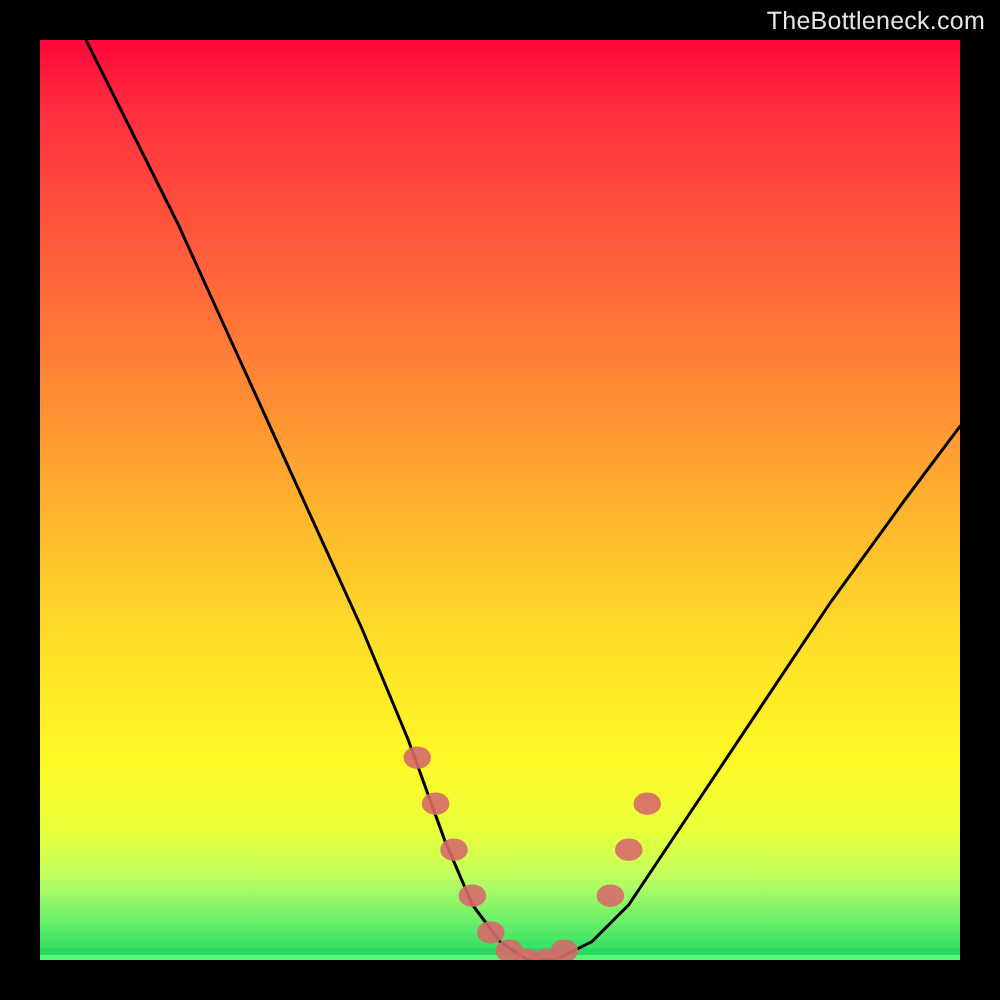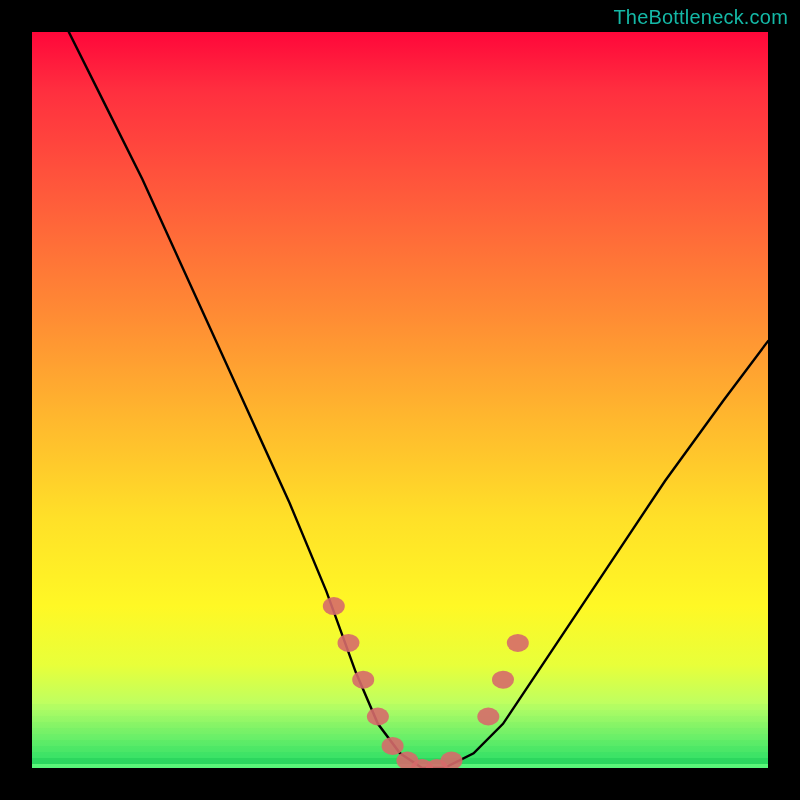--- a/index.html
+++ b/index.html
@@ -64,21 +64,21 @@
     position: absolute;
     left: 0; top: 0;
     width: 736px;
     height: 736px;
     pointer-events: none;
   }
   .attribution {
     position: absolute;
     top: 6px;
     right: 12px;
-    color: #14b8a6;
+    color: #e5e5e5;
     font-size: 20px;
     font-weight: 500;
     letter-spacing: 0.2px;
   }
 </style>
 </head>
 <body>
 
 <div class="frame">
   <div class="attribution">TheBottleneck.com</div>

